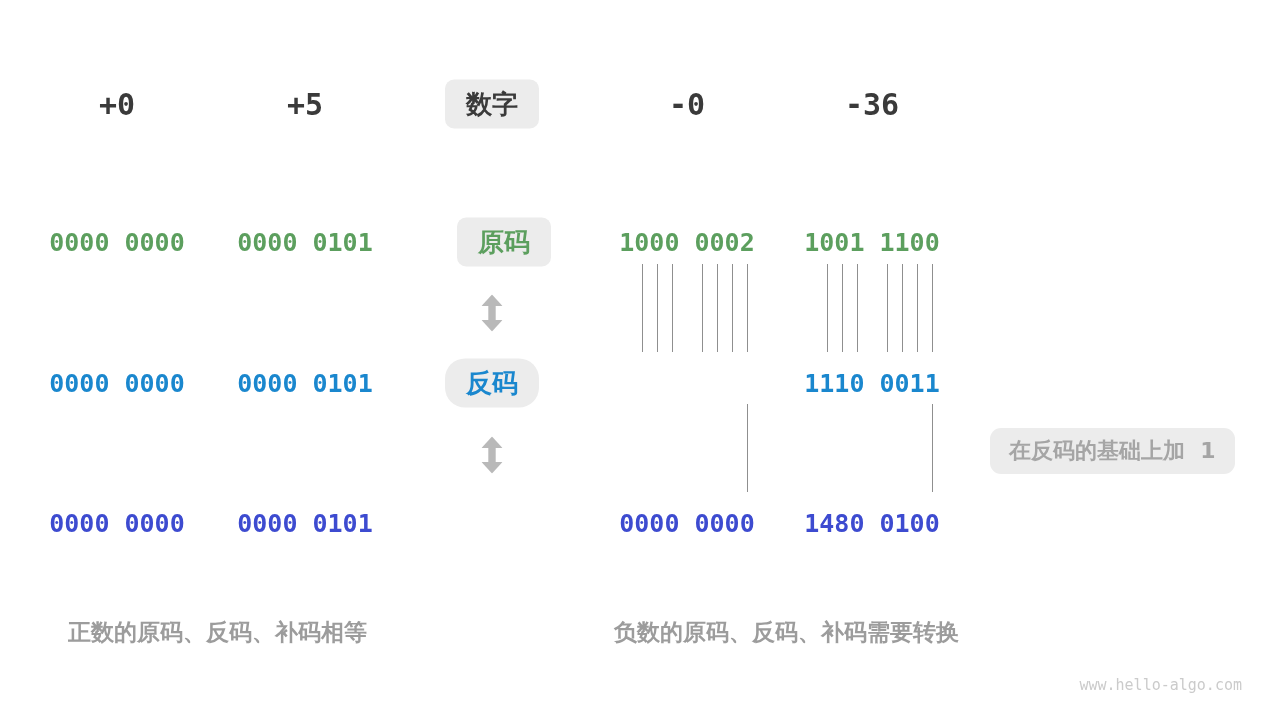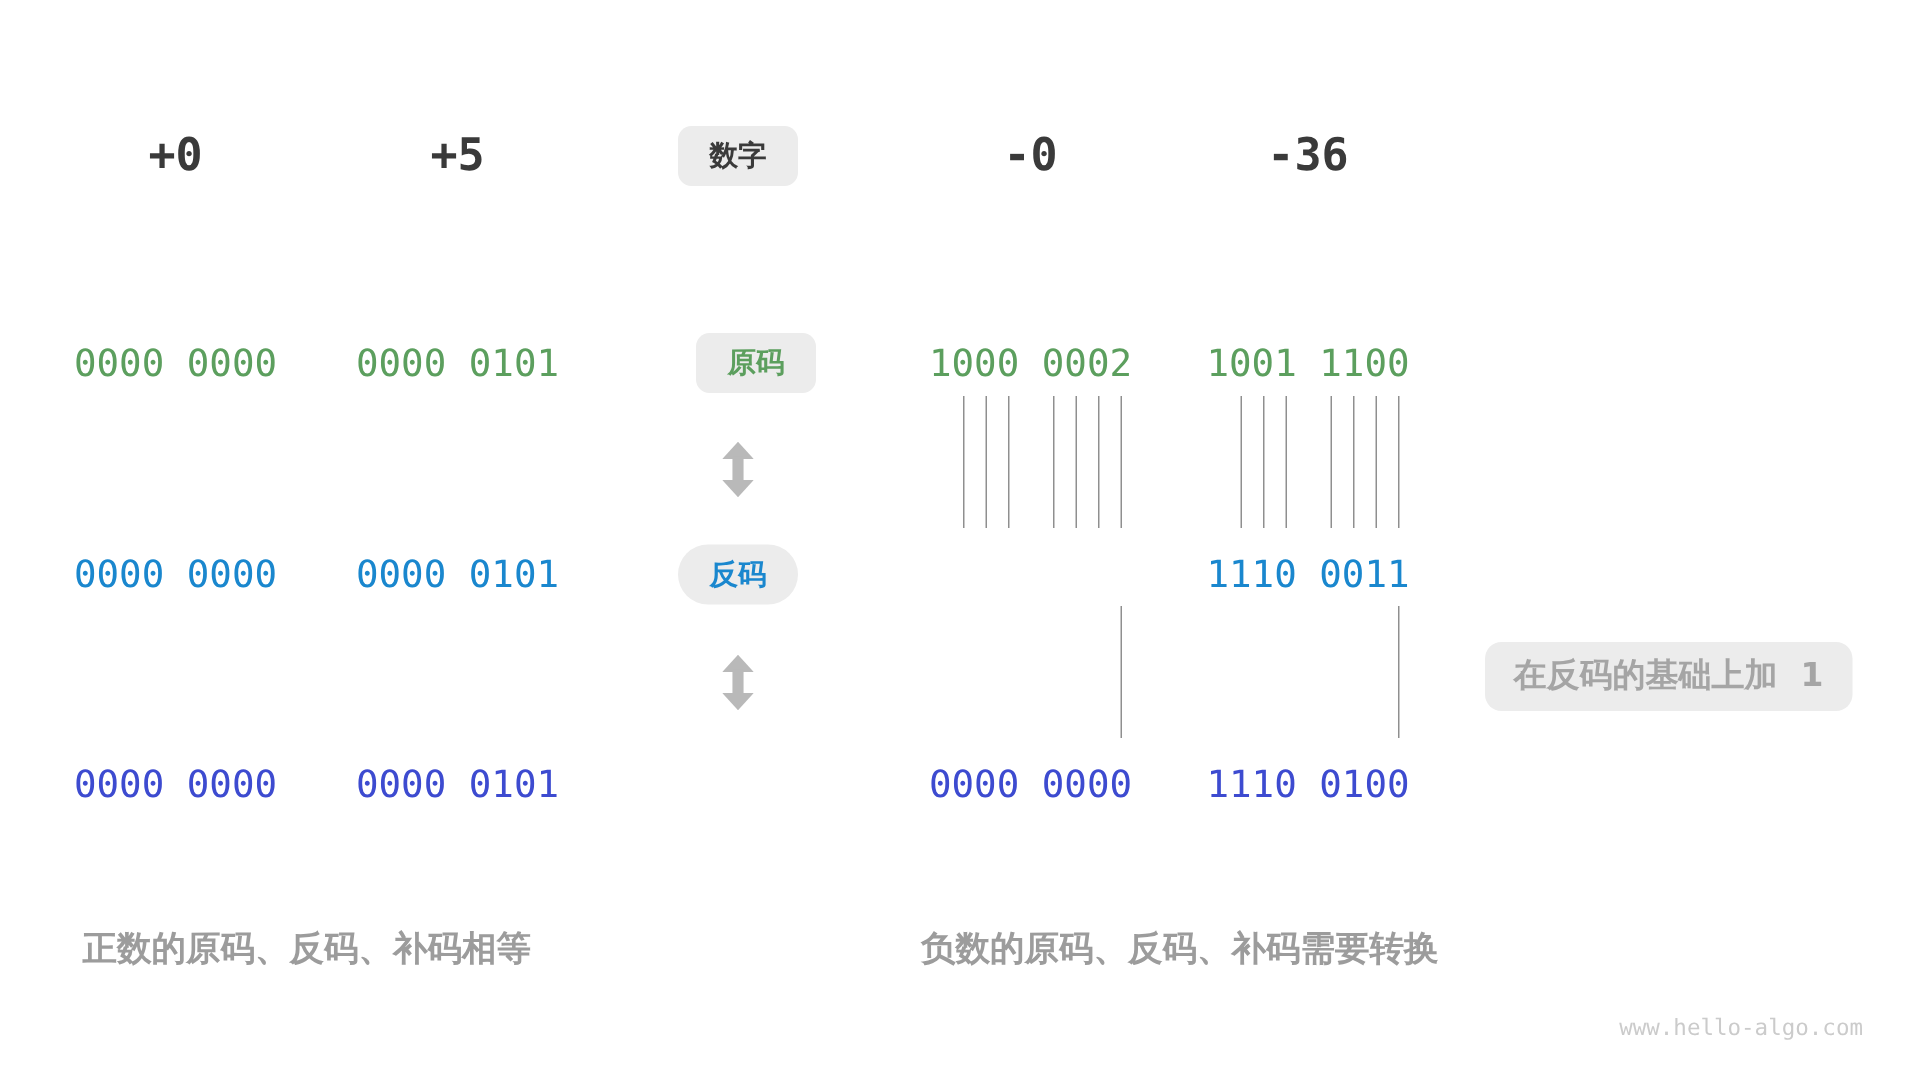--- a/index.html
+++ b/index.html
@@ -9,30 +9,30 @@
   }
   .cell{
     position:absolute;transform:translate(-50%,-50%);
     white-space:pre;text-align:center;
   }
   .num{
     font-family:"DejaVu Sans Mono",monospace;font-weight:bold;
     font-size:30px;color:var(--number);
   }
   .bin{
-    font-family:"DejaVu Sans Mono",monospace;font-weight:normal;
+    font-family:"DejaVu Sans Mono",monospace;font-weight:bold;
     font-size:25px;letter-spacing:0;
   }
   .bin.green{color:var(--sign-magnitude);}
   .bin.blue{color:var(--ones-complement);}
   .bin.indigo{color:var(--twos-complement);}
   .labelbox{
     position:absolute;transform:translate(-50%,-50%);
     background:var(--box-bg);border-radius:9px;
-    padding:7px 21px;font-size:19px;font-weight:bold;
+    padding:7px 21px;font-size:26px;font-weight:bold;
     font-family:Liberation Mono, monospace;white-space:nowrap;
   }
   .labelbox.dark{color:var(--number);}
   .labelbox.green{color:var(--sign-magnitude);}
   .labelbox.blue{color:var(--ones-complement);border-radius:20px;}
   .labelbox.indigo{color:var(--twos-complement);}
   .arrow{
     position:absolute;transform:translate(-50%,-50%);
     width:21px;height:37px;
   }
@@ -102,22 +102,22 @@
 
   <svg class="arrow" style="left:492px;top:455px" viewBox="0 0 21 37">
     <polygon points="10.5,0 21,11.5 0,11.5" fill="var(--arrow)"></polygon>
     <rect x="6.8" y="10" width="7.4" height="17" fill="var(--arrow)"></rect>
     <polygon points="0,25.5 21,25.5 10.5,37" fill="var(--arrow)"></polygon>
   </svg>
 
   <div class="cell bin indigo" style="left:117px;top:523px">0000 0000</div>
   <div class="cell bin indigo" style="left:305px;top:523px">0000 0101</div>
   <div class="cell bin indigo" style="left:687px;top:523px">0000 0000</div>
-  <div class="cell bin indigo" style="left:872px;top:523px">1110 0100</div>
+  <div class="cell bin indigo" style="left:872px;top:523px">1480 0100</div>
 
   <div class="note" style="left:990px;top:428px;line-height:30px">在反码的基础上加  1</div>
 
-  <div class="caption" style="left:55px;top:617px">正数的原码、反码、补码相等</div>
+  <div class="caption" style="left:68px;top:617px">正数的原码、反码、补码相等</div>
   <div class="caption" style="left:614px;top:617px">负数的原码、反码、补码需要转换</div>
 
   <div class="watermark">www.hello-algo.com</div>
 
 </div>
 
 </body></html>

